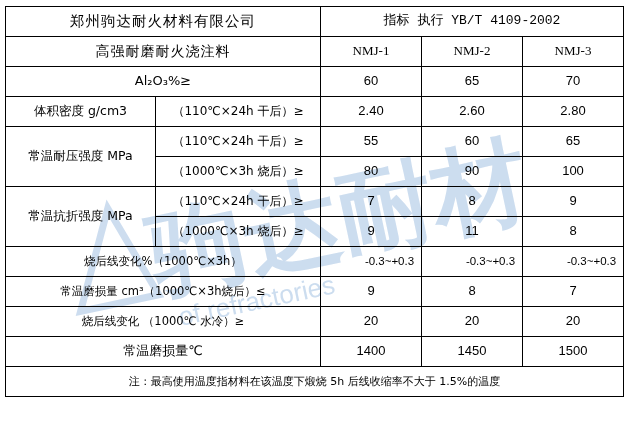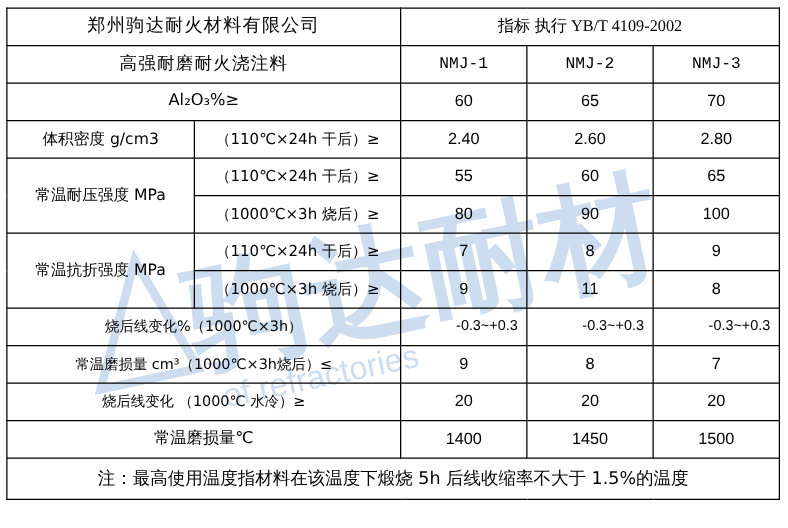--- a/index.html
+++ b/index.html
@@ -62,25 +62,25 @@
     font-family: "DejaVu Sans", "Liberation Sans", sans-serif;
     font-size: 14.5px;
     letter-spacing: 1px;
   }
   .hdr-sub {
     font-family: "DejaVu Sans", "Liberation Sans", sans-serif;
     font-size: 14px;
     letter-spacing: 1px;
   }
   .spec-hdr {
+    font-family: Liberation Mono, monospace;
+    font-size: 13px;
+  }
+  .grade {
     font-family: Liberation Serif, serif;
-    font-size: 13px;
-  }
-  .grade {
-    font-family: Liberation Mono, monospace;
     font-size: 13px;
   }
   .num {
     font-family: "Liberation Sans", sans-serif;
     font-size: 13px;
   }
   .num-small {
     font-family: "Liberation Sans", sans-serif;
     font-size: 11.5px;
     padding-left: 40px;
@@ -91,21 +91,21 @@
     padding: 6px 4px;
     line-height: 1.35;
   }
   .cond {
     font-family: "DejaVu Sans", "Liberation Sans", sans-serif;
     font-size: 12px;
     padding: 6px 4px;
   }
   .note {
     font-family: "DejaVu Sans", "Liberation Sans", sans-serif;
-    font-size: 14px;
+    font-size: 11px;
     padding: 7px 6px;
   }
   .rowh {
     height: 30px;
   }
 </style>
 </head>
 <body>
 
 <div id="sheet">

